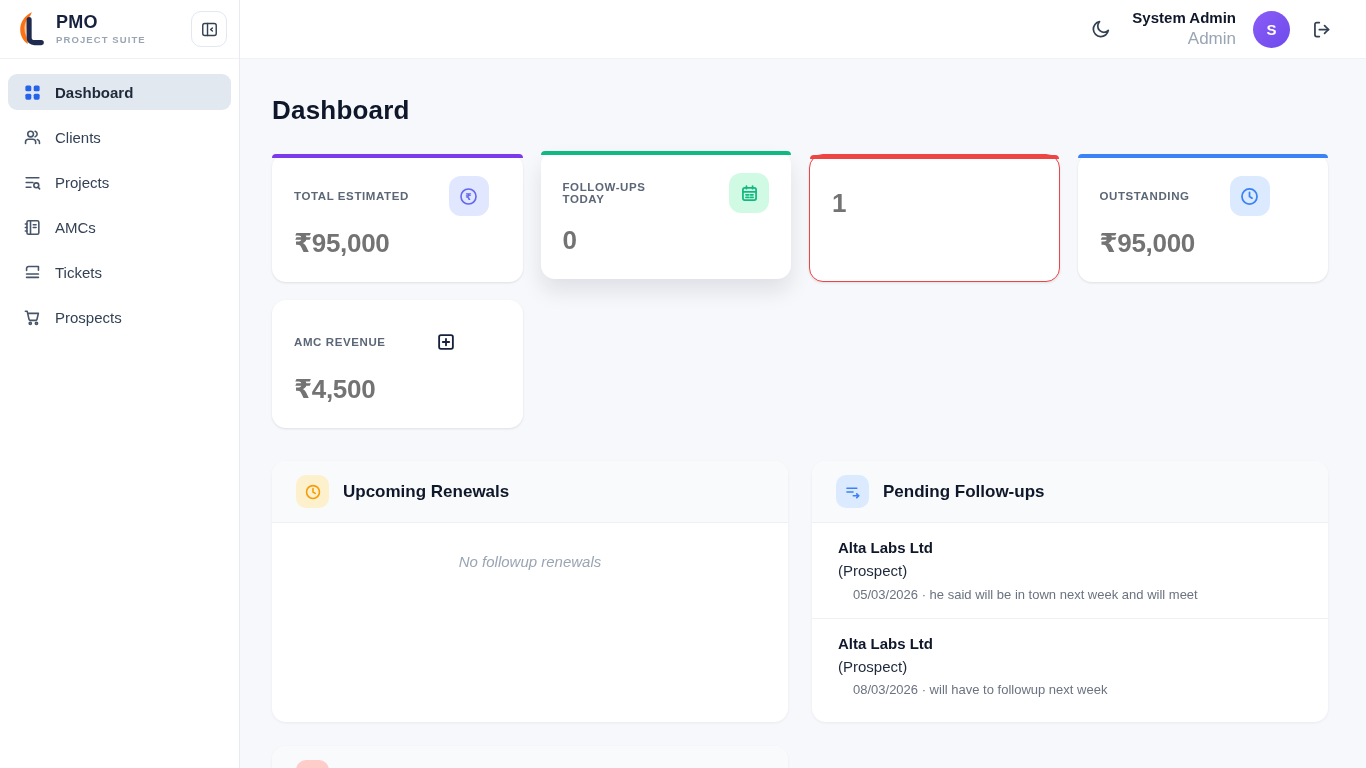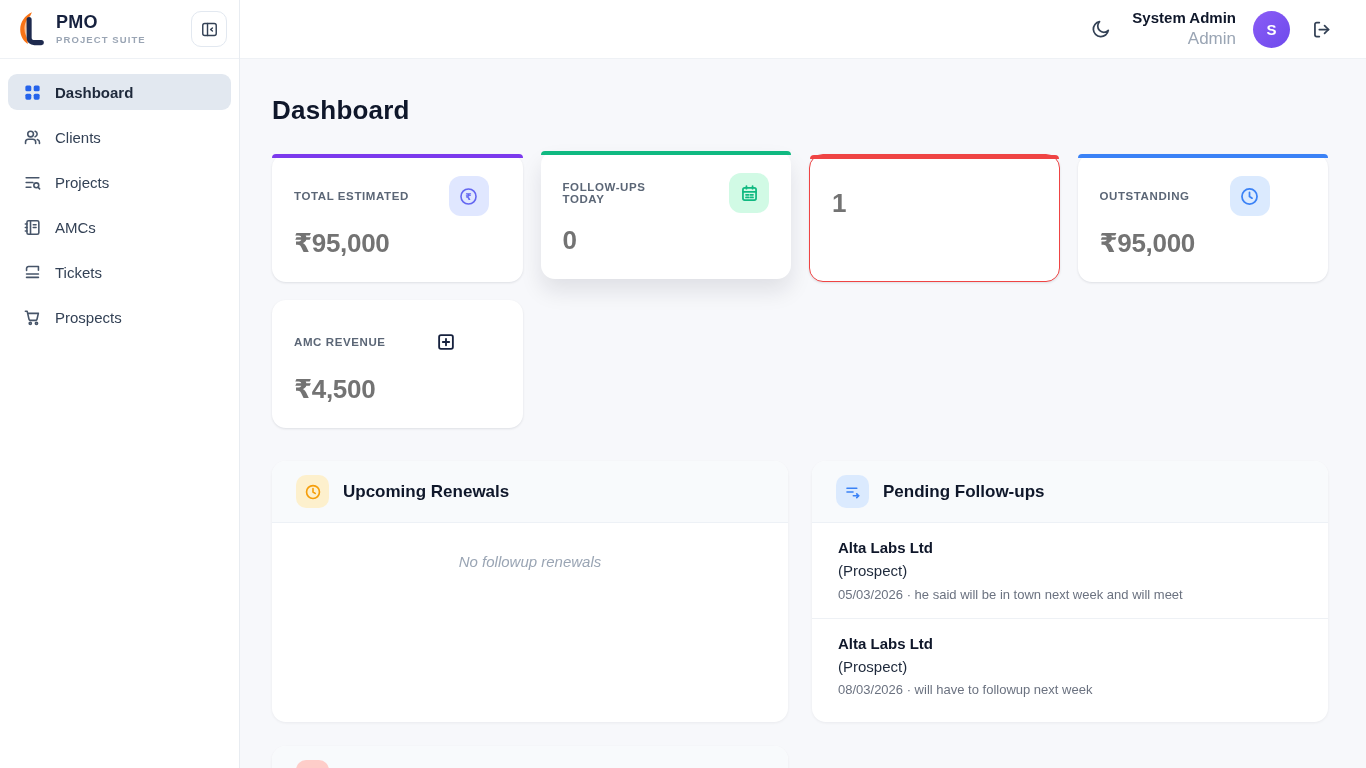--- a/index.html
+++ b/index.html
@@ -49,21 +49,21 @@
   .panels { display:grid; grid-template-columns:1fr 1fr; gap:24px; margin-top:33px; }
   .panel { background:#fff; border-radius:14px; box-shadow:0 1px 3px rgba(15,23,42,.06); overflow:hidden; min-height:261px; }
   .panel-header { display:flex; align-items:center; gap:14px; height:62px; padding:0 24px; background:#f8fafc; border-bottom:1px solid #edf1f6; }
   .panel-icon { width:33px; height:33px; border-radius:10px; display:flex; align-items:center; justify-content:center; flex:0 0 auto; }
   .panel-title { font-size:17px; font-weight:700; color:#0f172a; }
   .empty-state { text-align:center; padding-top:30px; font-size:15px; font-style:italic; color:#9aa5b4; }
   .fu-item { padding:13px 26px 16px; border-bottom:1px solid #eef1f5; cursor:pointer; }
   .fu-item:last-child { border-bottom:none; }
   .fu-name { font-size:15px; font-weight:700; color:#0f172a; line-height:1.55; }
   .fu-type { font-size:15px; color:#1e293b; line-height:1.55; }
-  .fu-note { font-size:13px; color:#6b7280; margin-top:4px; }
+  .fu-note { font-size:13px; color:#6b7280; margin-top:4px;margin-left:15px; }
   .panel.partial { min-height:120px; height:120px; }
   svg { display:block; }
 </style>
 </head>
 <body>
 
 <div class="app">
 
   <aside class="sidebar">
     <div class="brand">

